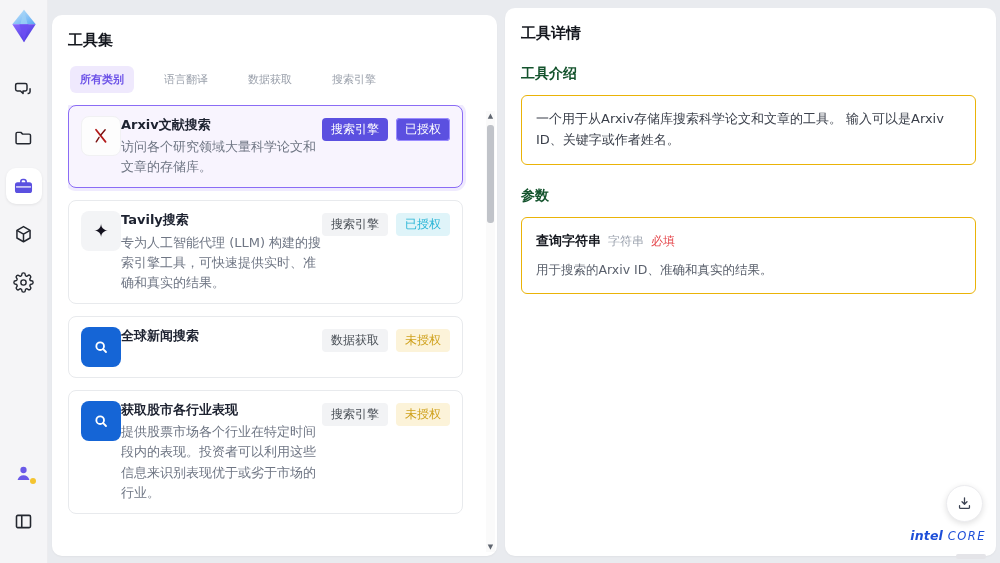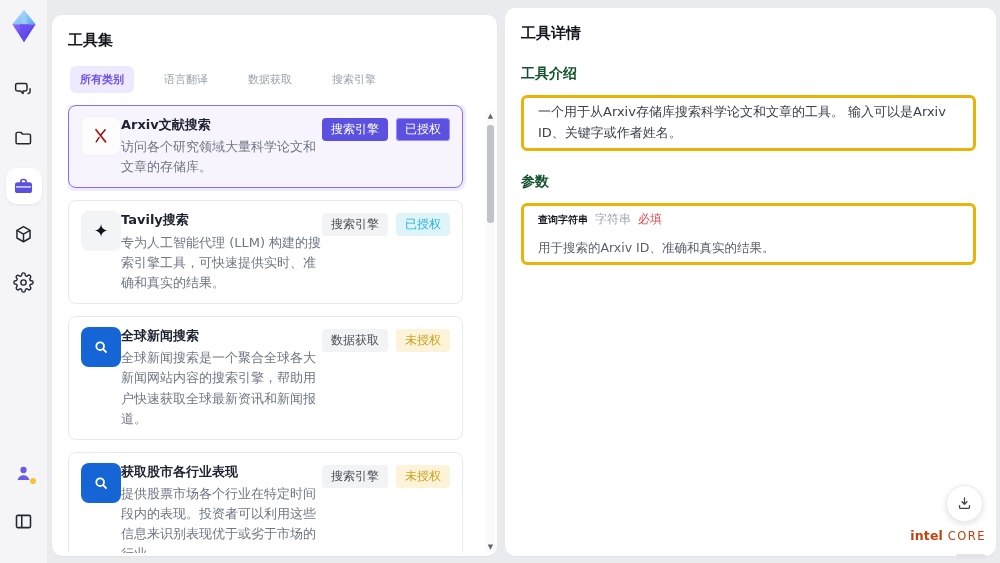--- a/index.html
+++ b/index.html
@@ -67,38 +67,38 @@
 
   
   .sb { position:absolute; right:2px; top:0; bottom:4px; width:9px; background:#fafafa; }
   .sb-arrow { position:absolute; left:0; width:9px; height:10px; font-size:7px; color:#606670; text-align:center; line-height:10px; cursor:pointer; }
   .sb-arrow.up { top:0; } .sb-arrow.down { bottom:0; }
   .sb-thumb { position:absolute; left:1px; width:7px; top:14px; height:98px; background:#c0c3c9; border-radius:3px; cursor:pointer; }
 
   
   .section-head { font-size:14px; font-weight:bold; color:#14532d; margin-top:22px; }
   .info-box {
-    margin-top:12px; border:3px solid #eab308; border-radius:6px;
-    padding:4px 14px; font-size:13px; color:#3a3f4a; line-height:1.6; background:#fff;
+    margin-top:12px; border:1px solid #eab308; border-radius:6px;
+    padding:13px 14px; font-size:13px; color:#3a3f4a; line-height:1.6; background:#fff;
   }
   .param-head { display:flex; align-items:baseline; gap:7px; }
-  .param-name { font-size:10px; font-weight:bold; color:#15181f; }
+  .param-name { font-size:13px; font-weight:bold; color:#15181f; }
   .param-type { font-size:12px; color:#9aa1ad; }
   .param-req  { font-size:12px; color:#e5484d; }
   .param-desc { margin-top:9px; font-size:12.5px; color:#595f6b; }
 
   
   .dl-btn {
     position:absolute; right:17px; bottom:41px; width:37px; height:37px; border-radius:50%;
     background:#ffffff; border:1px solid #ececef; box-shadow:0 2px 6px rgba(0,0,0,.12);
     display:flex; align-items:center; justify-content:center; cursor:pointer; color:#3b4252;
   }
   .dl-btn svg { width:17px; height:17px; }
   .brand { position:absolute; right:14px; bottom:12px; text-align:right; line-height:1.1; }
-  .brand .l1 { font-size:12.5px; color:#c2410c; font-weight:bold; letter-spacing:.2px; }
+  .brand .l1 { font-size:12.5px; color:#1d4ed8; font-weight:bold; letter-spacing:.2px;font-style:italic; }
   .brand .l1 .core { font-weight:normal; letter-spacing:1.5px; font-size:11.5px; }
   .brand .l2 { margin-top:2px; height:6px; }
   .brand .l2 span { display:inline-block; width:30px; height:5px; background:#e4e4e8; border-radius:2px; }
 </style>
 </head>
 <body>
 
 <div class="rail">
   <div class="logo">
     <svg viewBox="0 0 40 40">
@@ -209,21 +209,20 @@
       </div>
       <div class="tool-card">
         <div class="tool-icon bg-blue">
           <svg viewBox="0 0 24 24" width="20" height="20" fill="none" stroke="#ffffff" stroke-width="2.2" stroke-linecap="round">
             <circle cx="11" cy="11" r="4.6"></circle>
             <path d="M14.6 14.6L18 18"></path>
           </svg>
         </div>
         <div class="tool-body">
           <div class="tool-name">全球新闻搜索</div>
-          <div class="tool-desc">全球新闻搜索是一个聚合全球各大新闻网站内容的搜索引擎，帮助用户快速获取全球最新资讯和新闻报道。</div>
         </div>
         <div class="badges">
           <span class="badge cat">数据获取</span>
           <span class="badge status no">未授权</span>
         </div>
       </div>
       <div class="tool-card">
         <div class="tool-icon bg-blue">
           <svg viewBox="0 0 24 24" width="20" height="20" fill="none" stroke="#ffffff" stroke-width="2.2" stroke-linecap="round">
             <circle cx="11" cy="11" r="4.6"></circle>

